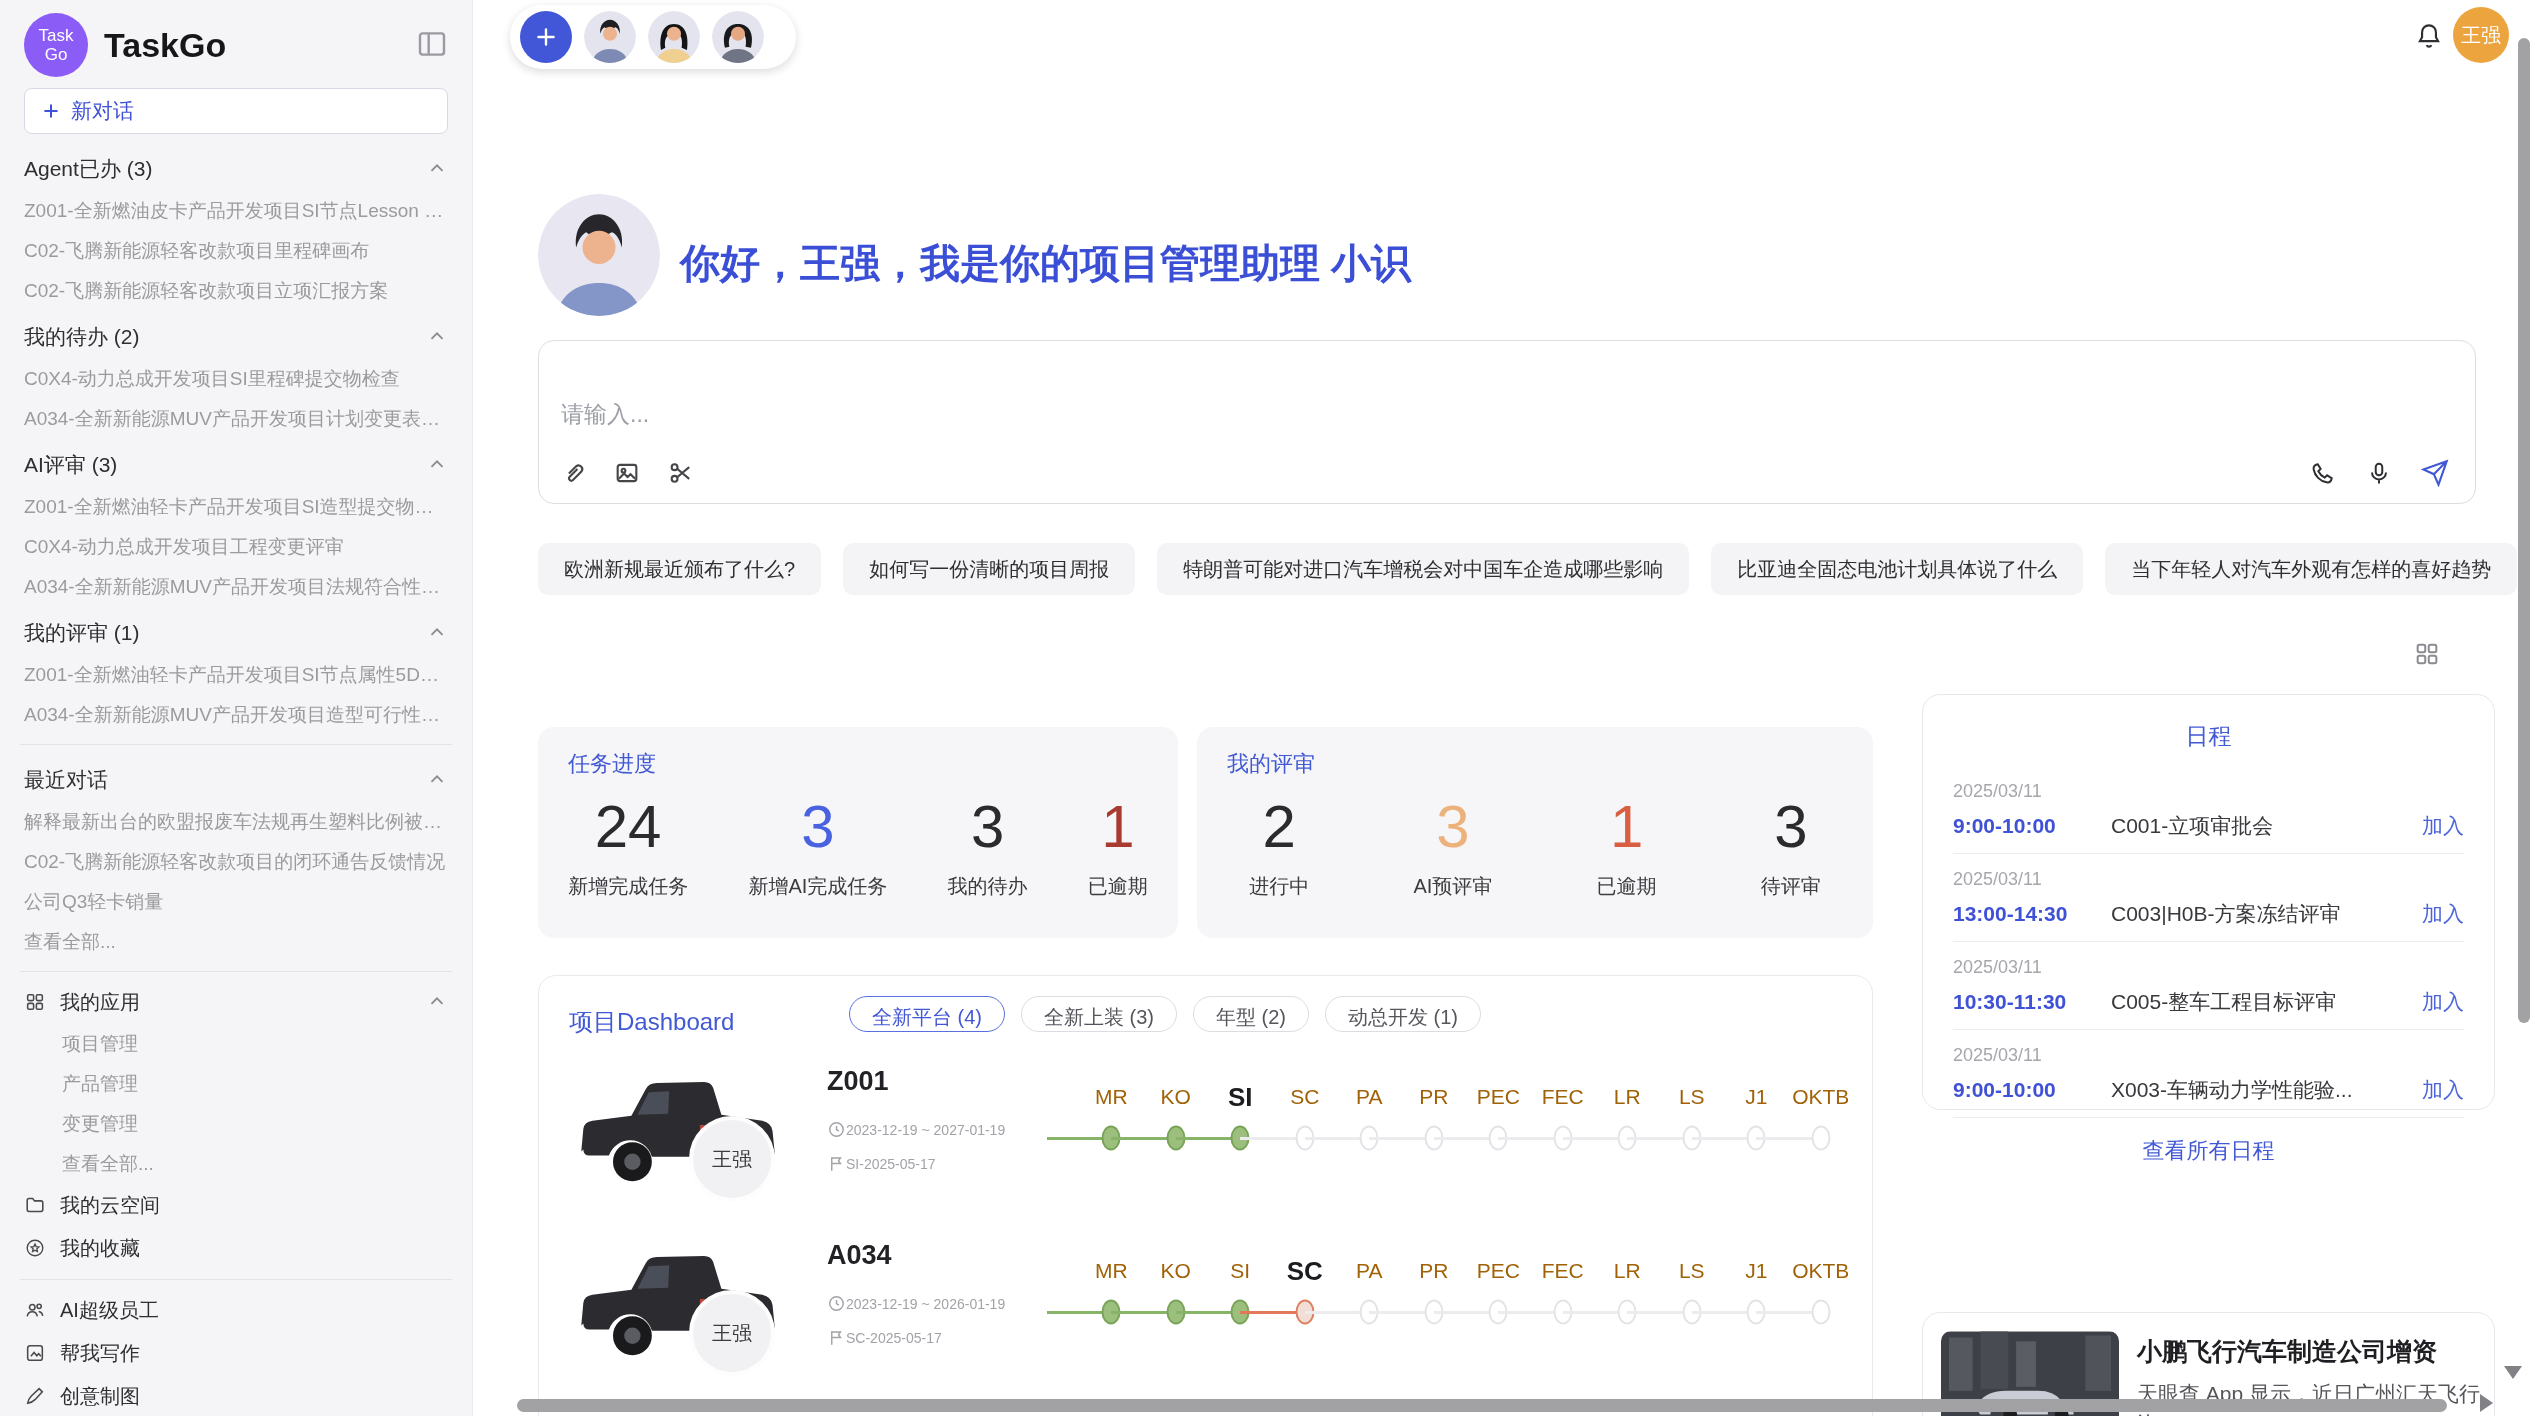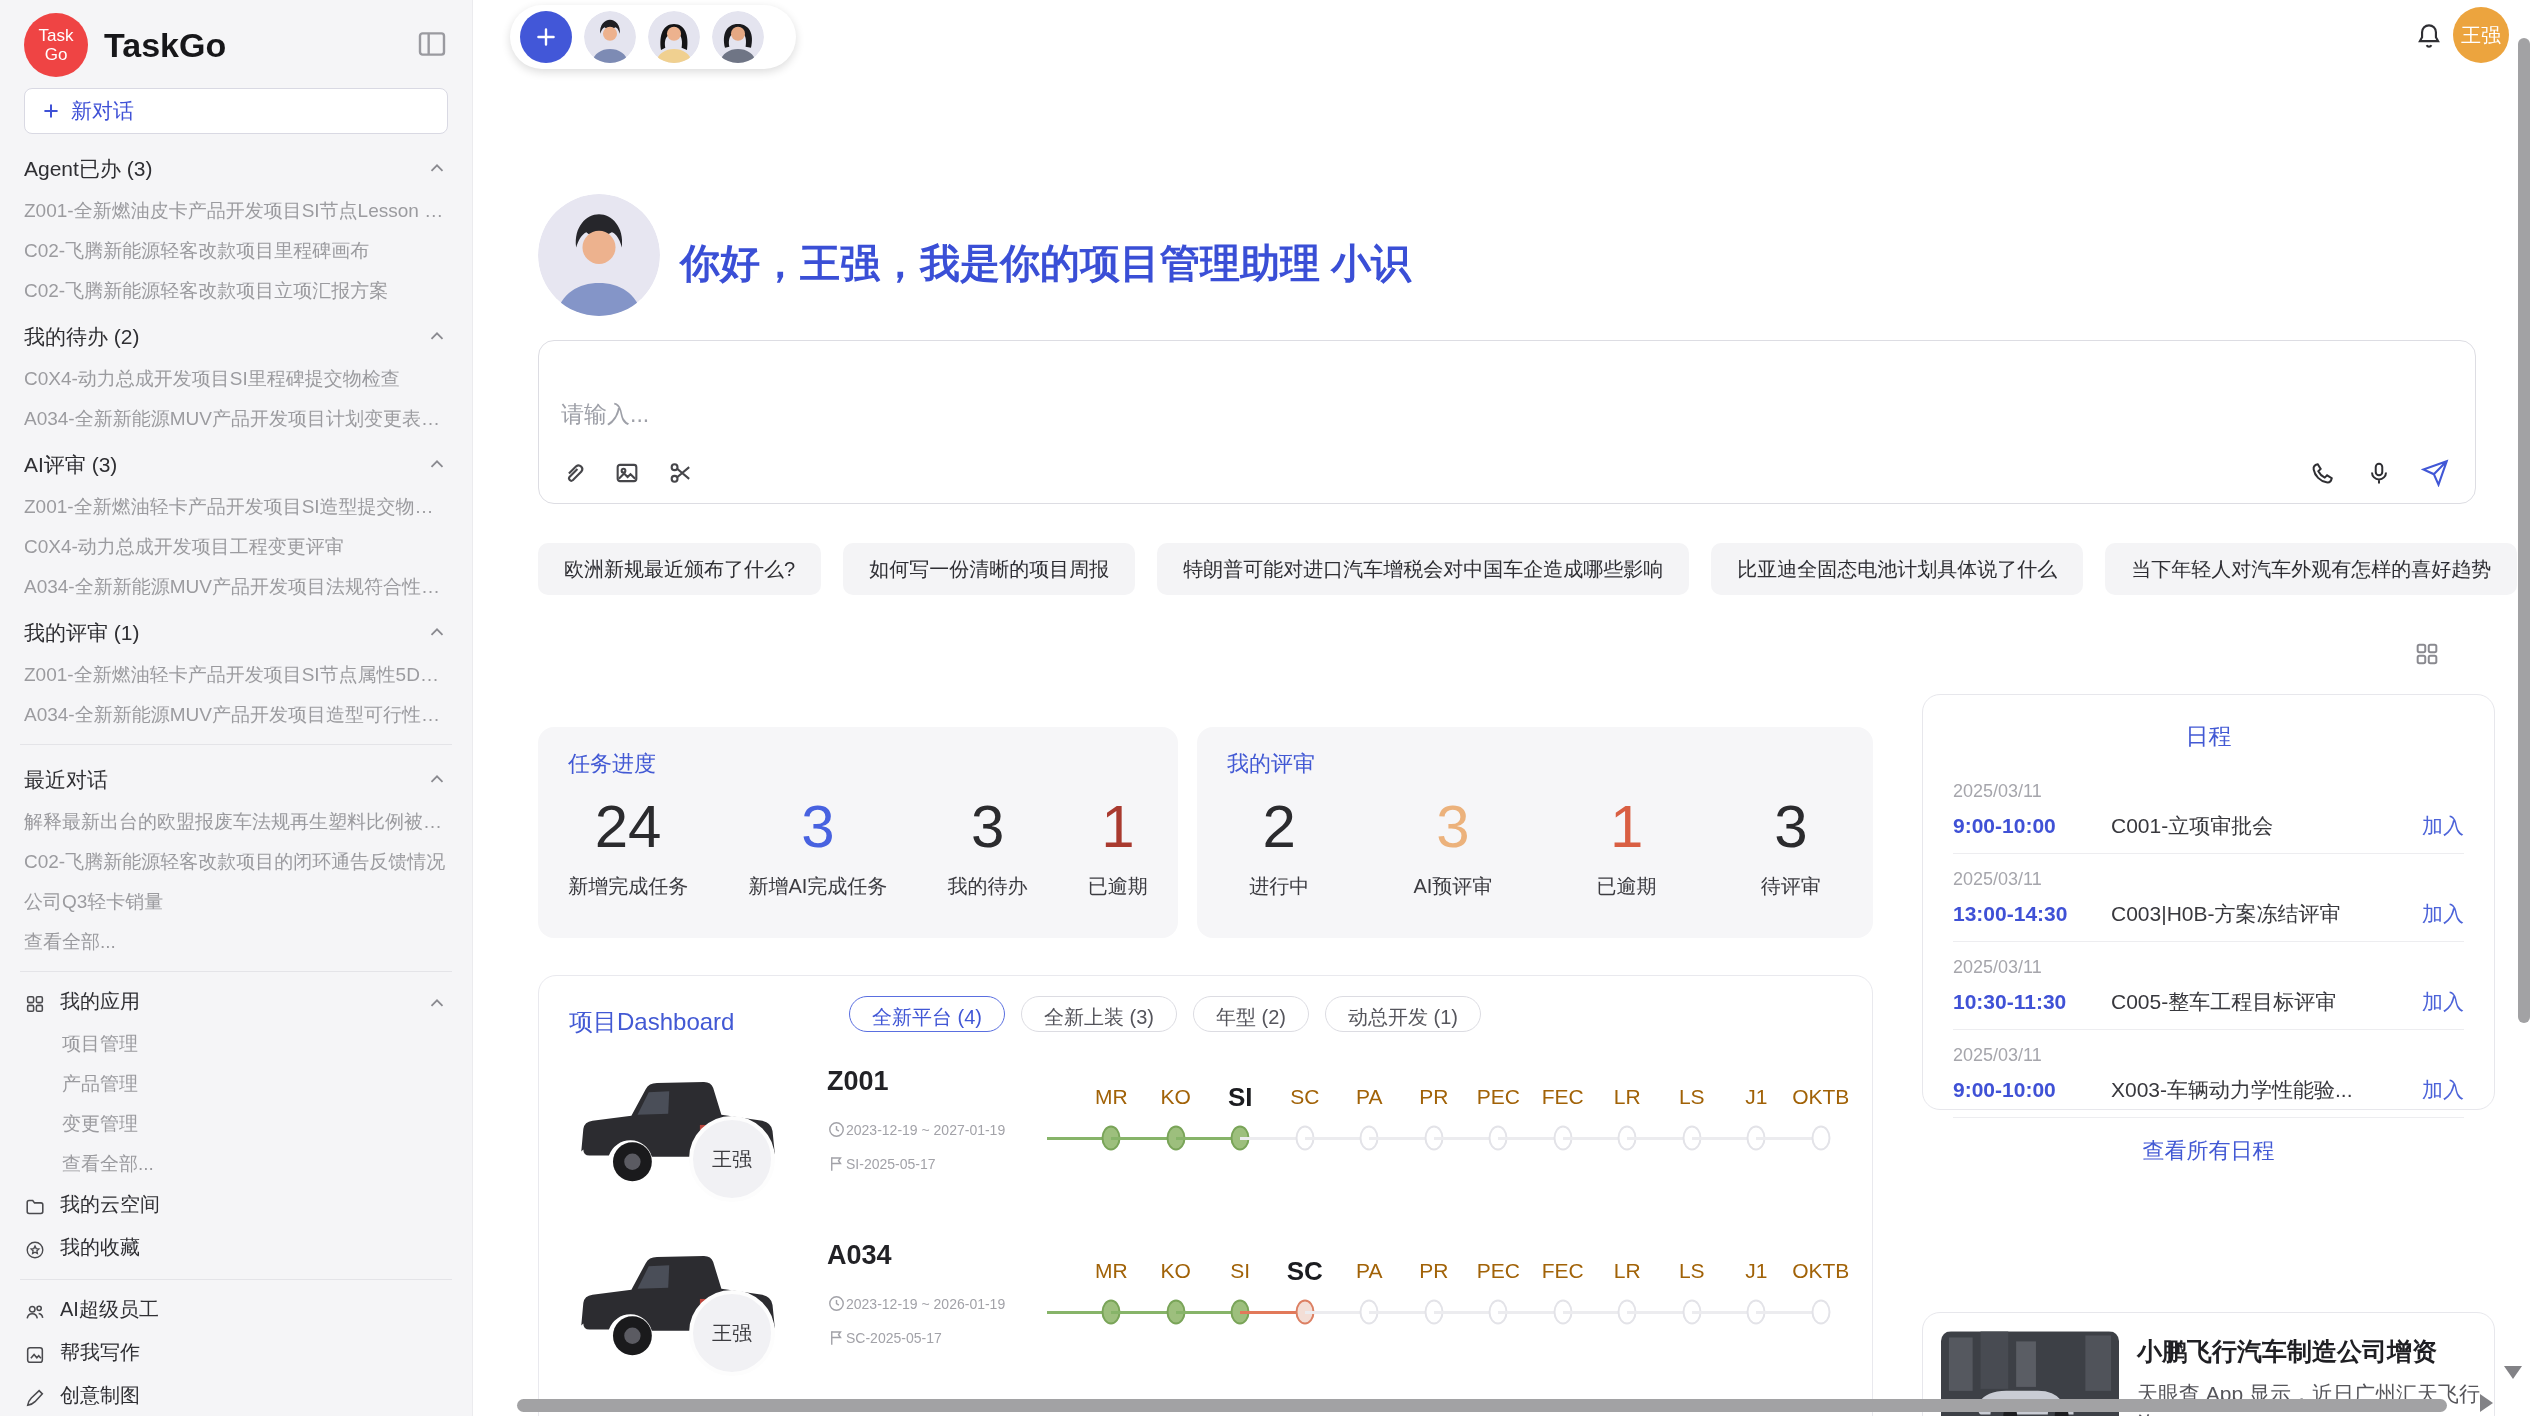--- a/index.html
+++ b/index.html
@@ -4,34 +4,34 @@
 <style>
   * { margin:0; padding:0; box-sizing:border-box; }
   html,body { width:2532px; height:1416px; overflow:hidden; background:#fff;
     font-family:"Liberation Sans", sans-serif; color:#2b2b2e; }
   .stage { position:relative; width:2532px; height:1416px; overflow:hidden; }
 
   
   .sidebar { position:absolute; left:0; top:0; width:473px; height:1416px;
     background:#f5f5f7; border-right:1px solid #ebebee; padding:0 24px; overflow:hidden; }
   .logo-row { display:flex; align-items:center; margin-top:12px; height:66px; position:relative; }
-  .logo-circle { width:64px; height:64px; border-radius:50%; background:#ef4444; color:#fff;
+  .logo-circle { width:64px; height:64px; border-radius:50%; background:#8b5cf6; color:#fff;
     display:flex; flex-direction:column; align-items:center; justify-content:center;
     font-size:17px; line-height:19px; font-weight:500; }
   .app-title { font-size:34px; font-weight:700; color:#17171a; margin-left:16px; }
   .panel-toggle { position:absolute; right:0; top:16px; width:32px; height:32px; cursor:pointer; }
   .new-chat { margin-top:10px; height:46px; background:#fff; border:1.5px solid #d9d9e3;
     border-radius:8px; display:flex; align-items:center; padding:0 16px; gap:10px;
     color:#3f51d6; font-size:21px; font-weight:500; cursor:pointer; }
   .sec-header { margin-top:22px; height:26px; display:flex; align-items:center;
     justify-content:space-between; font-size:21px; color:#2f2f33; cursor:pointer; }
   .sec-item { margin-top:16px; height:24px; font-size:19px; color:#9b9b9f; white-space:nowrap;
     overflow:hidden; text-overflow:ellipsis; cursor:pointer; }
   .side-div { height:1px; background:#e4e4e8; margin:18px -4px 0 -4px; }
-  .side-row { margin-top:17px; height:26px; display:flex; align-items:flex-end; gap:14px;
+  .side-row { margin-top:17px; height:26px; display:flex; align-items:center; gap:14px;
     font-size:20px; color:#2f2f33; cursor:pointer; }
   .side-sub { margin-top:16px; height:24px; padding-left:38px; font-size:19px; color:#9b9b9f; cursor:pointer; }
   .s-icon { width:22px; height:22px; flex:0 0 22px; }
 
   
   .main { position:absolute; left:473px; top:0; width:2059px; height:1416px; overflow:hidden; background:#fff; }
 
   .avatar-pill { position:absolute; left:37px; top:5px; height:64px; width:286px; background:#fff;
     border-radius:32px; box-shadow:0 3px 10px rgba(0,0,0,.14); display:flex; align-items:center;
     padding:0 10px; gap:12px; }

